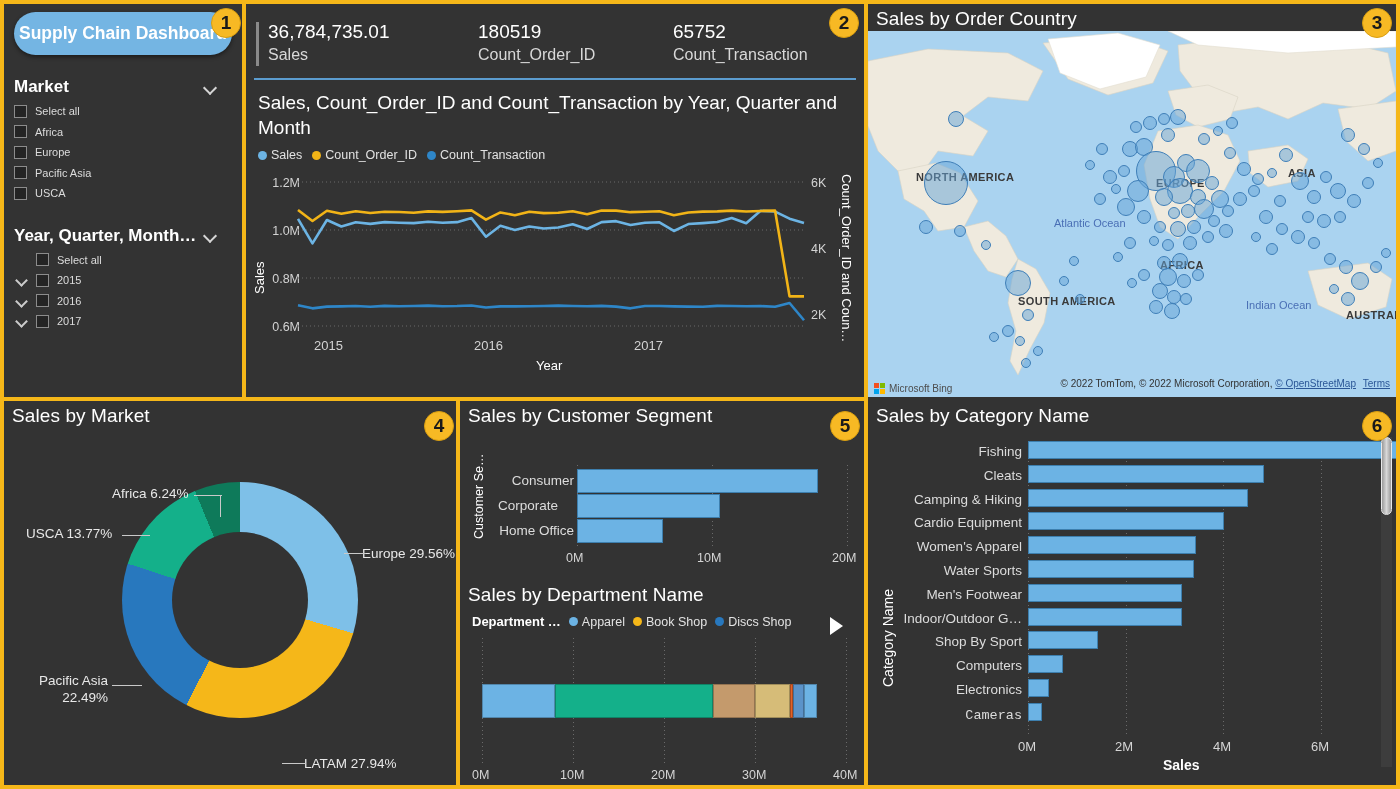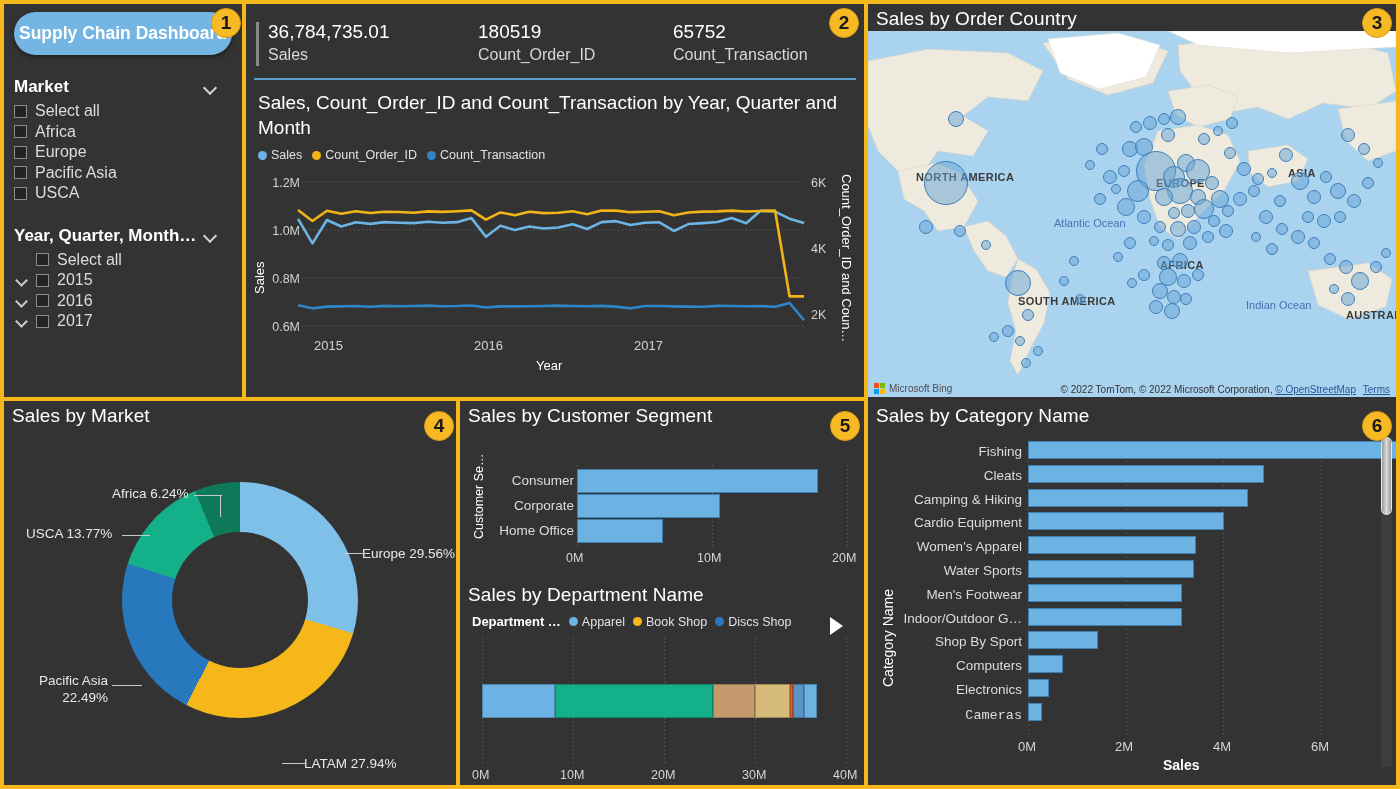--- a/index.html
+++ b/index.html
@@ -75,21 +75,21 @@
     content: ""; position: absolute; left: 3px; top: 6px;
     width: 7px; height: 7px;
     border-right: 2px solid #cccccc; border-bottom: 2px solid #cccccc;
     transform: rotate(45deg);
   }
   .cbox {
     width: 13px; height: 13px; flex: none;
     background: #242424; border: 1px solid #8c8c8c;
     margin-right: 8px;
   }
-  .opt .txt { color: #dcdcdc; font-size: 16px; white-space: nowrap; }
+  .opt .txt { color: #dcdcdc; font-size: 11px; white-space: nowrap; }
   .indent { padding-left: 22px; }
 
   
   #p2 { left: 246px; top: 4px; width: 618px; height: 393px; }
   .kpi-row { display: flex; padding: 16px 0 0 10px; height: 72px; }
   .kpi { position: relative; padding-left: 12px; }
   .kpi.first::before {
     content: ""; position: absolute; left: 0; top: 2px;
     width: 3px; height: 44px; background: #8a8a8a;
   }
@@ -131,21 +131,21 @@
   .olabel {
     position: absolute; color: #4a6fb5; font-size: 11px;
     font-style: normal; white-space: nowrap; line-height: 13px;
   }
   .bub {
     position: absolute; border-radius: 50%;
     background: rgba(104,164,214,.52);
     border: 1px solid #3f7fb8;
   }
   .attrib {
-    position: absolute; bottom: 2px; right: 6px;
+    position: absolute; bottom: 8px; right: 6px;
     font-size: 10px; color: #333333; white-space: nowrap;
   }
   .attrib a { color: #2b5797; }
   .bing {
     position: absolute; bottom: 3px; left: 6px;
     display: flex; align-items: center; gap: 4px;
     font-size: 10px; color: #4d4d4d;
   }
   .bing-sq { width: 11px; height: 11px; position: relative; }
   .bing-sq i { position: absolute; width: 5px; height: 5px; }
@@ -514,21 +514,21 @@
     <div class="ptitle">Sales by Customer Segment</div>
 
     <div class="hbar-chart" style="height:155px;">
       <div class="axis-name vrot" style="left:12px;top:112px;transform:rotate(-90deg);font-size:12.5px;">Customer Se…</div>
 
       <div class="gl" style="left:117px;top:38px;height:82px;"></div>
       <div class="gl" style="left:252px;top:38px;height:82px;"></div>
       <div class="gl" style="left:387px;top:38px;height:82px;"></div>
 
       <div class="cat-lab" style="left:22px;top:46px;width:92px;">Consumer</div>
-      <div class="cat-lab" style="left:22px;top:71px;width:92px;">Corporate</div>
+      <div class="cat-lab" style="left:6px;top:71px;width:92px;">Corporate</div>
       <div class="cat-lab" style="left:22px;top:96px;width:92px;">Home Office</div>
 
       <div class="hbar" id="segBar0" style="left: 117px; top: 42px; width: 241.116px;"></div>
       <div class="hbar" id="segBar1" style="left: 117px; top: 67px; width: 142.535px;"></div>
       <div class="hbar" id="segBar2" style="left: 117px; top: 92px; width: 86.0233px;"></div>
 
       <div class="axlab" style="left:106px;top:124px;">0M</div>
       <div class="axlab" style="left:237px;top:124px;">10M</div>
       <div class="axlab" style="left:372px;top:124px;">20M</div>
     </div>

